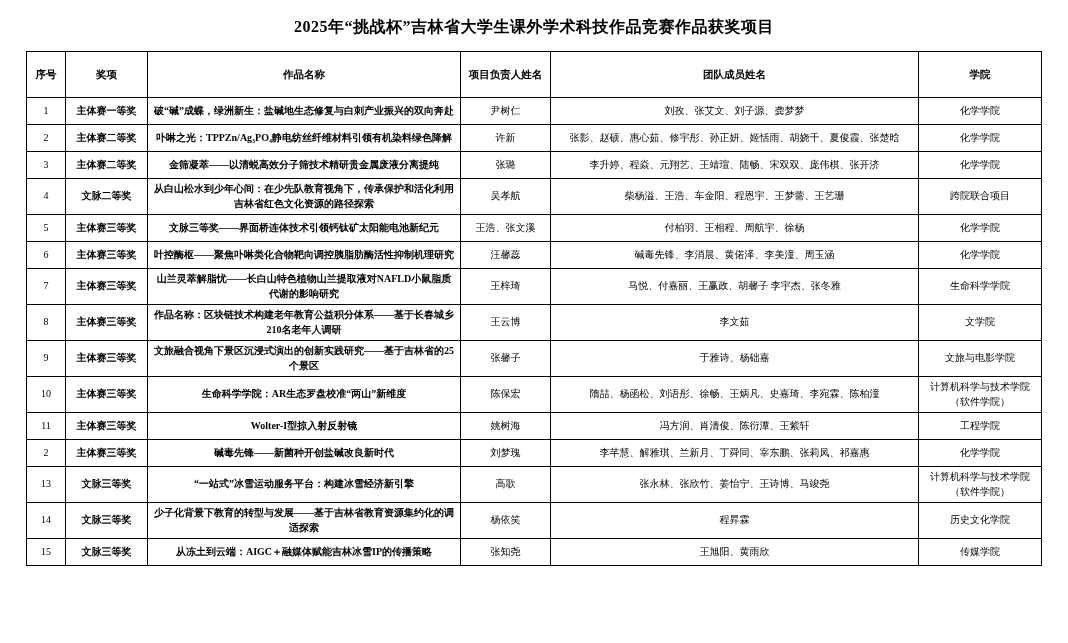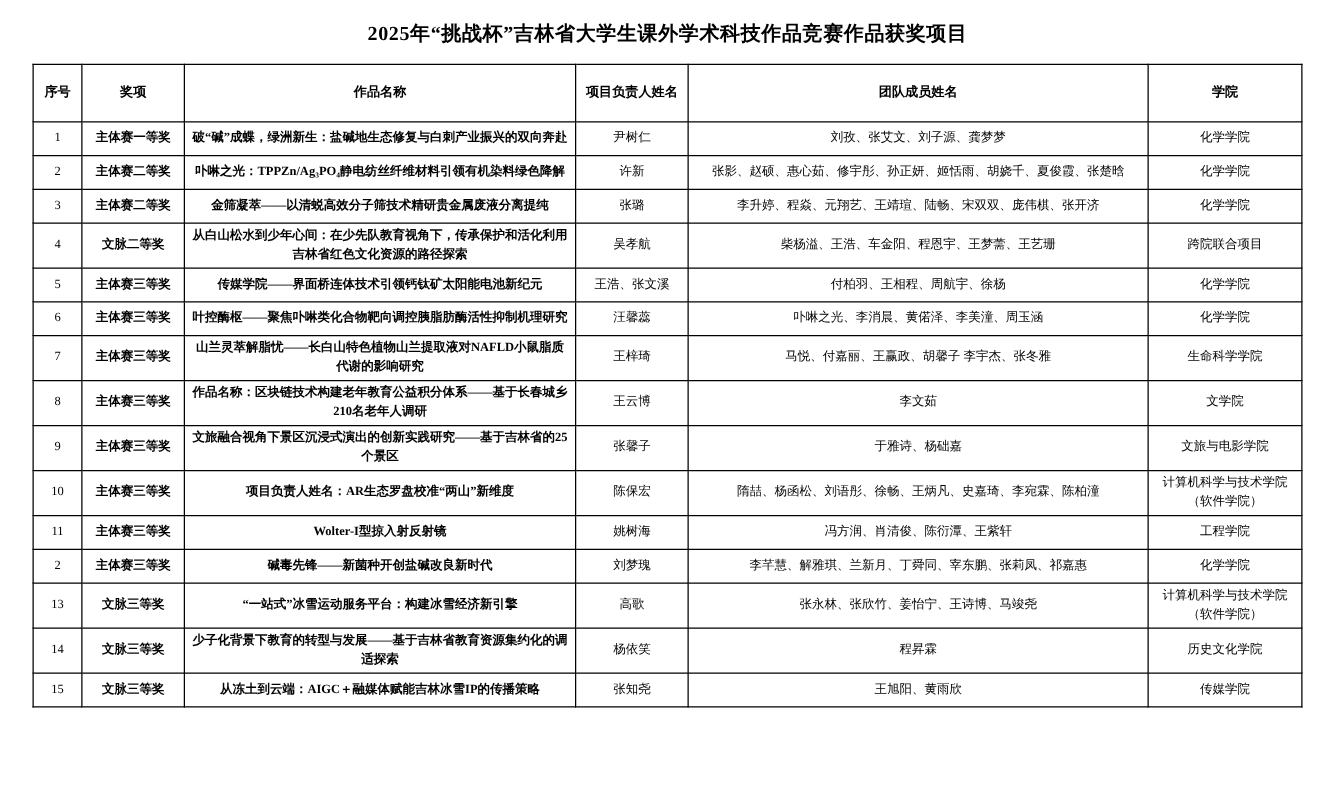--- a/index.html
+++ b/index.html
@@ -106,31 +106,31 @@
           <td class="col-no">4</td>
           <td class="col-award">文脉二等奖</td>
           <td class="col-work">从白山松水到少年心间：在少先队教育视角下，传承保护和活化利用吉林省红色文化资源的路径探索</td>
           <td class="col-leader">吴孝航</td>
           <td class="col-team">柴杨溢、王浩、车金阳、程恩宇、王梦薷、王艺珊</td>
           <td class="col-college">跨院联合项目</td>
         </tr>
         <tr>
           <td class="col-no">5</td>
           <td class="col-award">主体赛三等奖</td>
-          <td class="col-work">传媒学院——界面桥连体技术引领钙钛矿太阳能电池新纪元</td>
+          <td class="col-work">文脉三等奖——界面桥连体技术引领钙钛矿太阳能电池新纪元</td>
           <td class="col-leader">王浩、张文溪</td>
           <td class="col-team">付柏羽、王相程、周航宇、徐杨</td>
           <td class="col-college">化学学院</td>
         </tr>
         <tr>
           <td class="col-no">6</td>
           <td class="col-award">主体赛三等奖</td>
           <td class="col-work">叶控酶枢——聚焦卟啉类化合物靶向调控胰脂肪酶活性抑制机理研究</td>
           <td class="col-leader">汪馨蕊</td>
-          <td class="col-team">卟啉之光、李消晨、黄偌泽、李美潼、周玉涵</td>
+          <td class="col-team">碱毒先锋、李消晨、黄偌泽、李美潼、周玉涵</td>
           <td class="col-college">化学学院</td>
         </tr>
         <tr>
           <td class="col-no">7</td>
           <td class="col-award">主体赛三等奖</td>
           <td class="col-work">山兰灵萃解脂忧——长白山特色植物山兰提取液对NAFLD小鼠脂质代谢的影响研究</td>
           <td class="col-leader">王梓琦</td>
           <td class="col-team">马悦、付嘉丽、王赢政、胡馨子 李宇杰、张冬雅</td>
           <td class="col-college">生命科学学院</td>
         </tr>
@@ -146,21 +146,21 @@
           <td class="col-no">9</td>
           <td class="col-award">主体赛三等奖</td>
           <td class="col-work">文旅融合视角下景区沉浸式演出的创新实践研究——基于吉林省的25个景区</td>
           <td class="col-leader">张馨子</td>
           <td class="col-team">于雅诗、杨础嘉</td>
           <td class="col-college">文旅与电影学院</td>
         </tr>
         <tr>
           <td class="col-no">10</td>
           <td class="col-award">主体赛三等奖</td>
-          <td class="col-work">项目负责人姓名：AR生态罗盘校准“两山”新维度</td>
+          <td class="col-work">生命科学学院：AR生态罗盘校准“两山”新维度</td>
           <td class="col-leader">陈保宏</td>
           <td class="col-team">隋喆、杨函松、刘语彤、徐畅、王炳凡、史嘉琦、李宛霖、陈柏潼</td>
           <td class="col-college">计算机科学与技术学院（软件学院）</td>
         </tr>
         <tr>
           <td class="col-no">11</td>
           <td class="col-award">主体赛三等奖</td>
           <td class="col-work">Wolter-I型掠入射反射镜</td>
           <td class="col-leader">姚树海</td>
           <td class="col-team">冯方润、肖清俊、陈衍潭、王紫轩</td>

